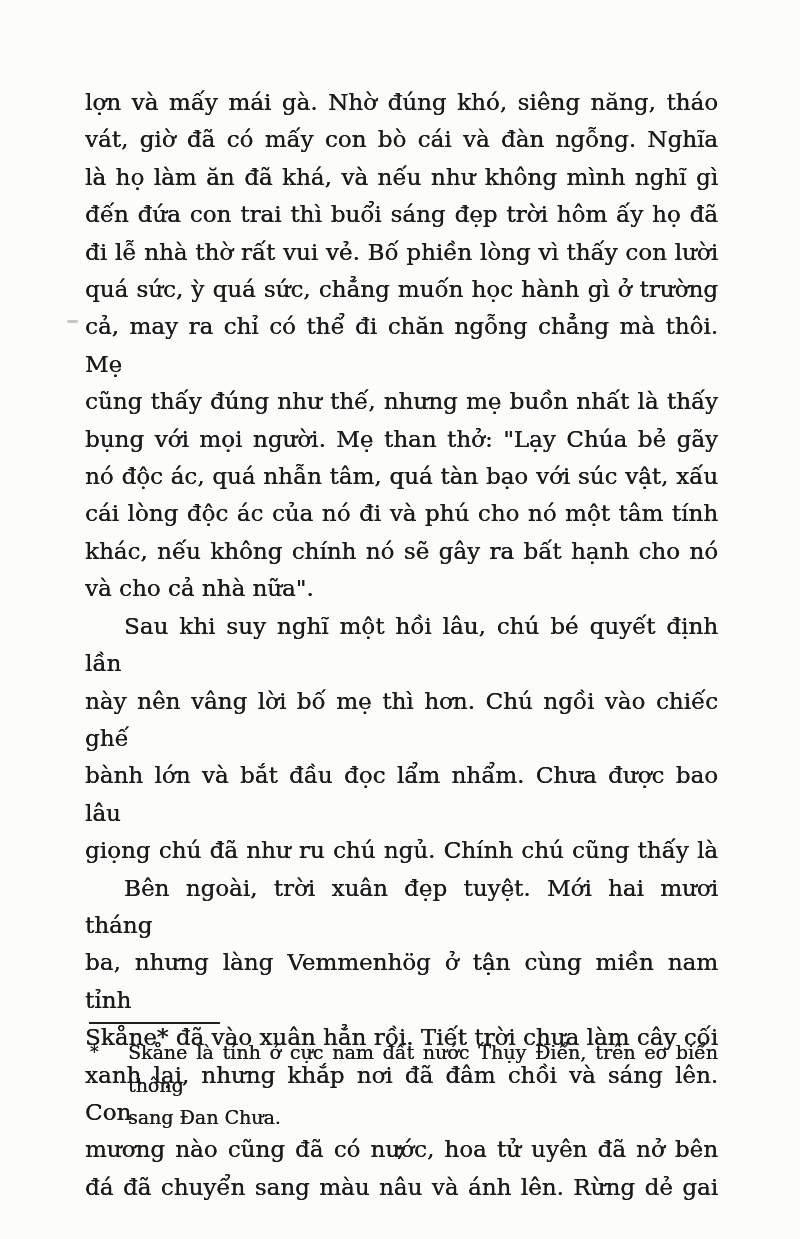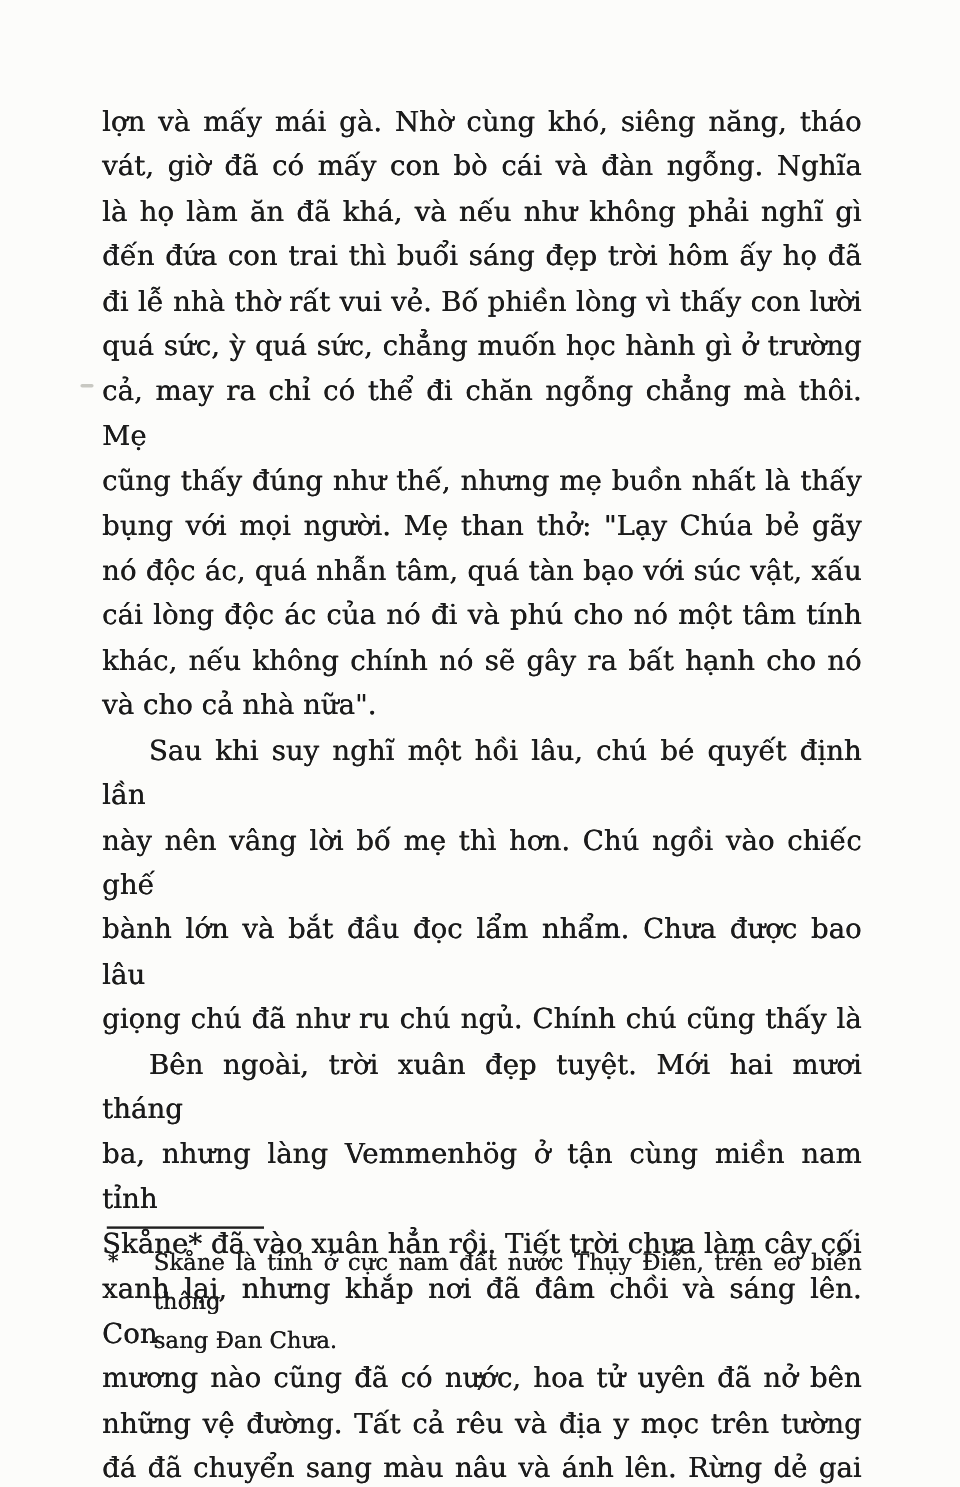--- a/index.html
+++ b/index.html
@@ -100,23 +100,23 @@
 </head>
 <body>
 
 <div class="page">
 
   <div class="scan-artifact"></div>
 
   <div class="text-block">
 
     <div class="para">
-      <div class="line">lợn và mấy mái gà. Nhờ cùng khó, siêng năng, tháo</div>
+      <div class="line">lợn và mấy mái gà. Nhờ đúng khó, siêng năng, tháo</div>
       <div class="line">vát, giờ đã có mấy con bò cái và đàn ngỗng. Nghĩa</div>
-      <div class="line">là họ làm ăn đã khá, và nếu như không phải nghĩ gì</div>
+      <div class="line">là họ làm ăn đã khá, và nếu như không mình nghĩ gì</div>
       <div class="line">đến đứa con trai thì buổi sáng đẹp trời hôm ấy họ đã</div>
       <div class="line">đi lễ nhà thờ rất vui vẻ. Bố phiền lòng vì thấy con lười</div>
       <div class="line">quá sức, ỳ quá sức, chẳng muốn học hành gì ở trường</div>
       <div class="line">cả, may ra chỉ có thể đi chăn ngỗng chẳng mà thôi. Mẹ</div>
       <div class="line">cũng thấy đúng như thế, nhưng mẹ buồn nhất là thấy</div>
       <div class="line">bụng với mọi người. Mẹ than thở: "Lạy Chúa bẻ gãy</div>
       <div class="line">nó độc ác, quá nhẫn tâm, quá tàn bạo với súc vật, xấu</div>
       <div class="line">cái lòng độc ác của nó đi và phú cho nó một tâm tính</div>
       <div class="line">khác, nếu không chính nó sẽ gây ra bất hạnh cho nó</div>
       <div class="line left">và cho cả nhà nữa".</div>
@@ -128,21 +128,20 @@
       <div class="line">bành lớn và bắt đầu đọc lẩm nhẩm. Chưa được bao lâu</div>
       <div class="line">giọng chú đã như ru chú ngủ. Chính chú cũng thấy là</div>
     </div>
 
     <div class="para">
       <div class="line indent">Bên ngoài, trời xuân đẹp tuyệt. Mới hai mươi tháng</div>
       <div class="line">ba, nhưng làng Vemmenhög ở tận cùng miền nam tỉnh</div>
       <div class="line">Skåne* đã vào xuân hẳn rồi. Tiết trời chưa làm cây cối</div>
       <div class="line">xanh lại, nhưng khắp nơi đã đâm chồi và sáng lên. Con</div>
       <div class="line">mương nào cũng đã có nước, hoa tử uyên đã nở bên</div>
-      <div class="line">những vệ đường. Tất cả rêu và địa y mọc trên tường</div>
       <div class="line">đá đã chuyển sang màu nâu và ánh lên. Rừng dẻ gai</div>
     </div>
 
   </div>
 
   <div class="fn-rule"></div>
 
   <div class="footnote">
     <div class="fn-marker">*</div>
     <div class="fn-text">

